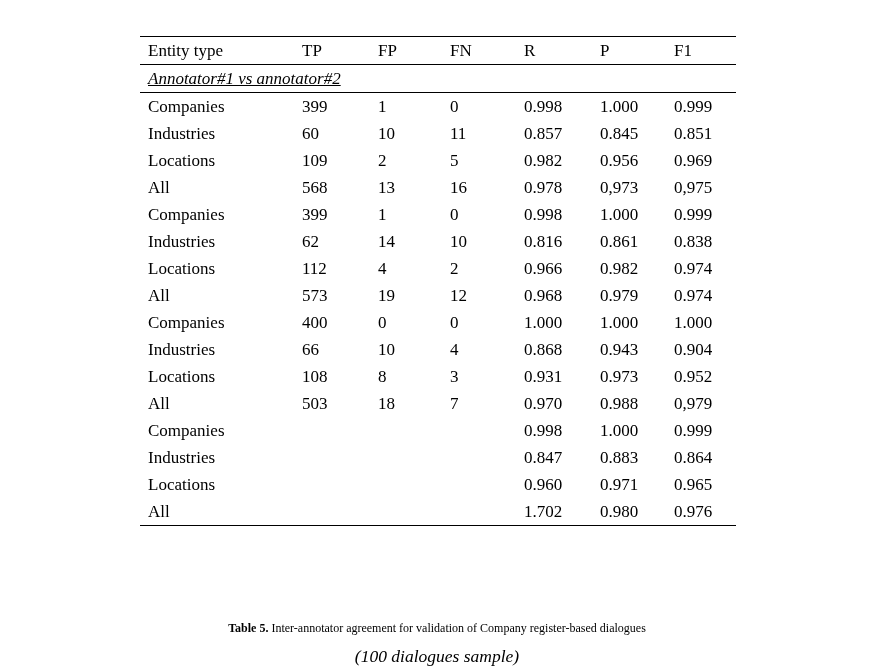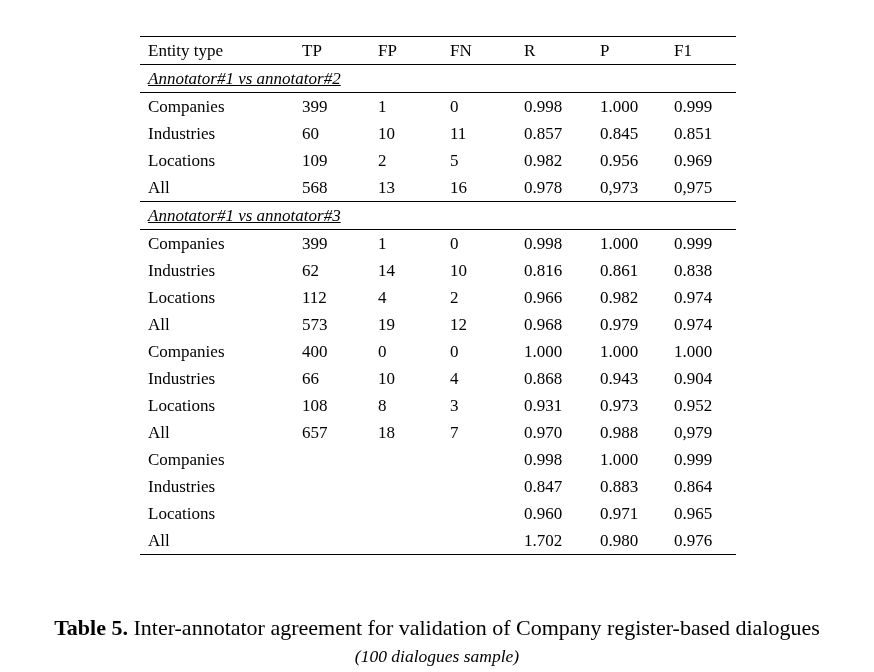--- a/index.html
+++ b/index.html
@@ -63,21 +63,21 @@
     font-style: italic;
     padding-left: 8px;
     text-decoration: underline;
   }
   .caption {
     position: absolute;
     top: 608px;
     left: 0;
     width: 874px;
     text-align: center;
-    font-size: 22px;
+    font-size: 12px;
     line-height: 24px;
   }
   .cap-label {
     font-weight: bold;
   }
   .caption-sub {
     position: absolute;
     top: 636px;
     left: 0;
     width: 874px;
@@ -137,23 +137,20 @@
         </tr>
         <tr>
           <td class="col-0">All</td>
           <td class="col-1">568</td>
           <td class="col-2">13</td>
           <td class="col-3">16</td>
           <td class="col-4">0.978</td>
           <td class="col-5">0,973</td>
           <td class="col-6">0,975</td>
         </tr>
-        <tr class="section-row">
-          <td colspan="7">Annotator#1 vs annotator#3</td>
-        </tr>
         <tr>
           <td class="col-0">Companies</td>
           <td class="col-1">399</td>
           <td class="col-2">1</td>
           <td class="col-3">0</td>
           <td class="col-4">0.998</td>
           <td class="col-5">1.000</td>
           <td class="col-6">0.999</td>
         </tr>
         <tr>
@@ -205,21 +202,21 @@
           <td class="col-0">Locations</td>
           <td class="col-1">108</td>
           <td class="col-2">8</td>
           <td class="col-3">3</td>
           <td class="col-4">0.931</td>
           <td class="col-5">0.973</td>
           <td class="col-6">0.952</td>
         </tr>
         <tr>
           <td class="col-0">All</td>
-          <td class="col-1">657</td>
+          <td class="col-1">503</td>
           <td class="col-2">18</td>
           <td class="col-3">7</td>
           <td class="col-4">0.970</td>
           <td class="col-5">0.988</td>
           <td class="col-6">0,979</td>
         </tr>
         <tr>
           <td class="col-0">Companies</td>
           <td class="col-1"></td>
           <td class="col-2"></td>

